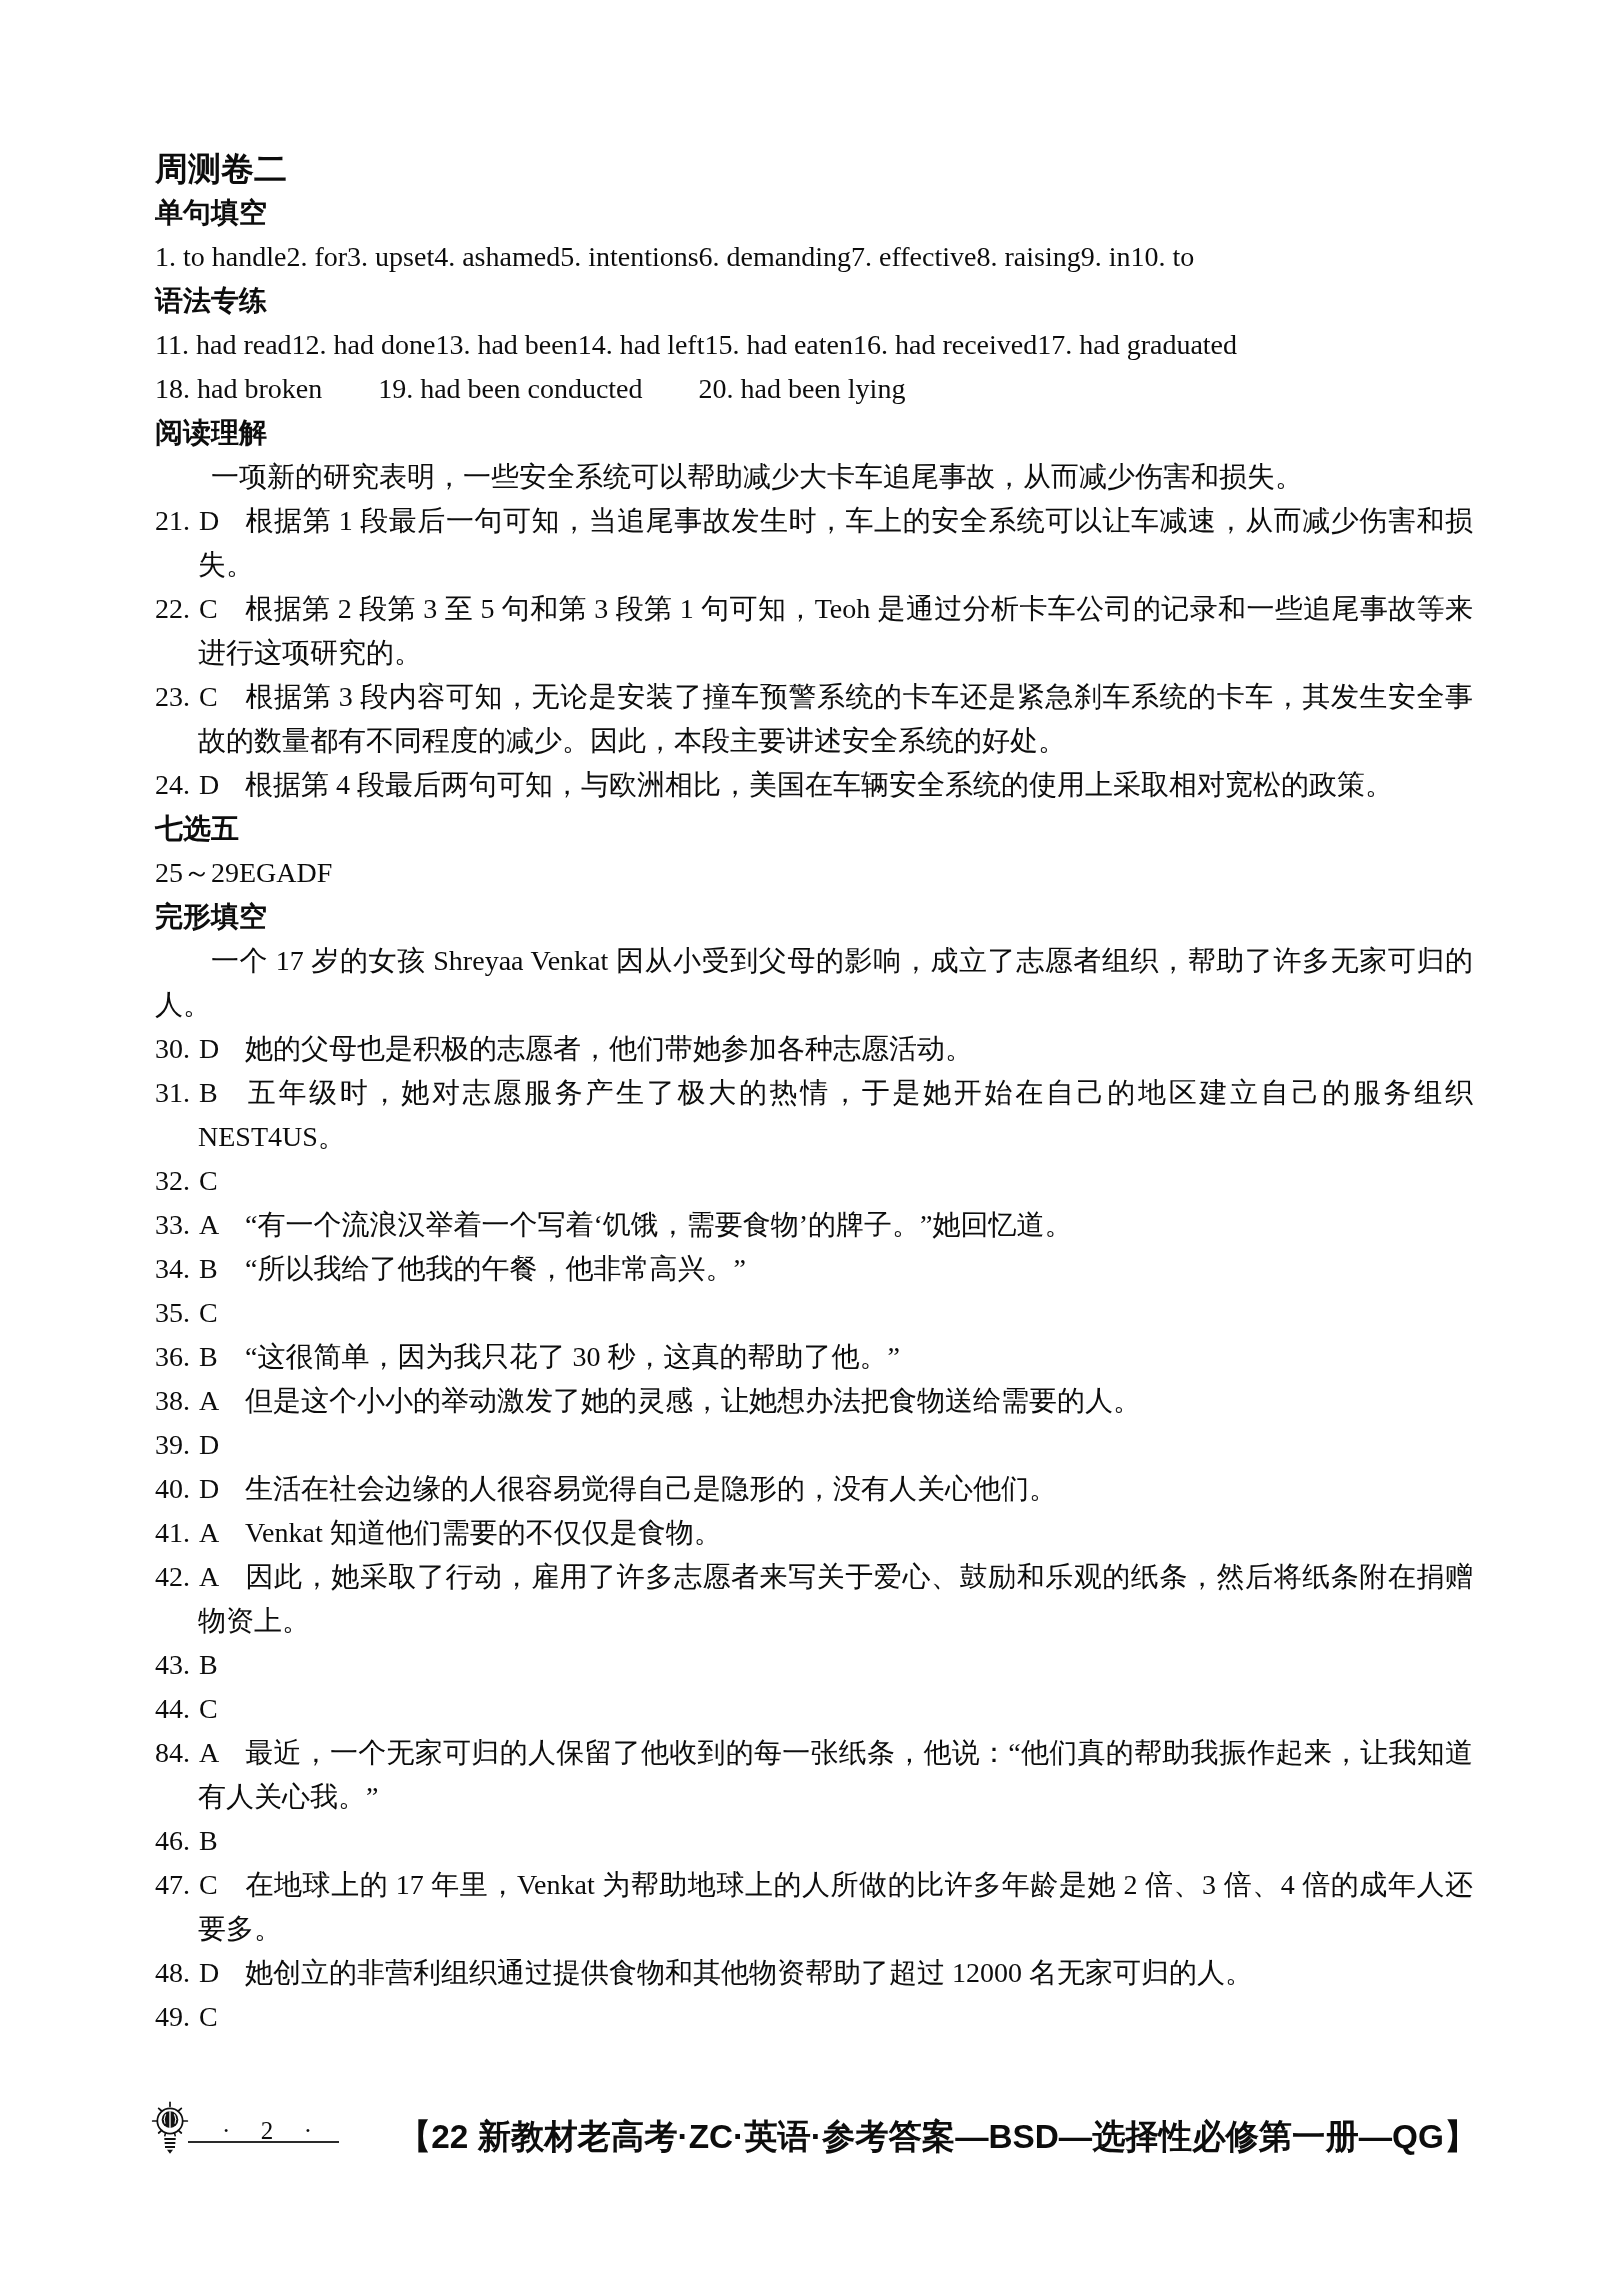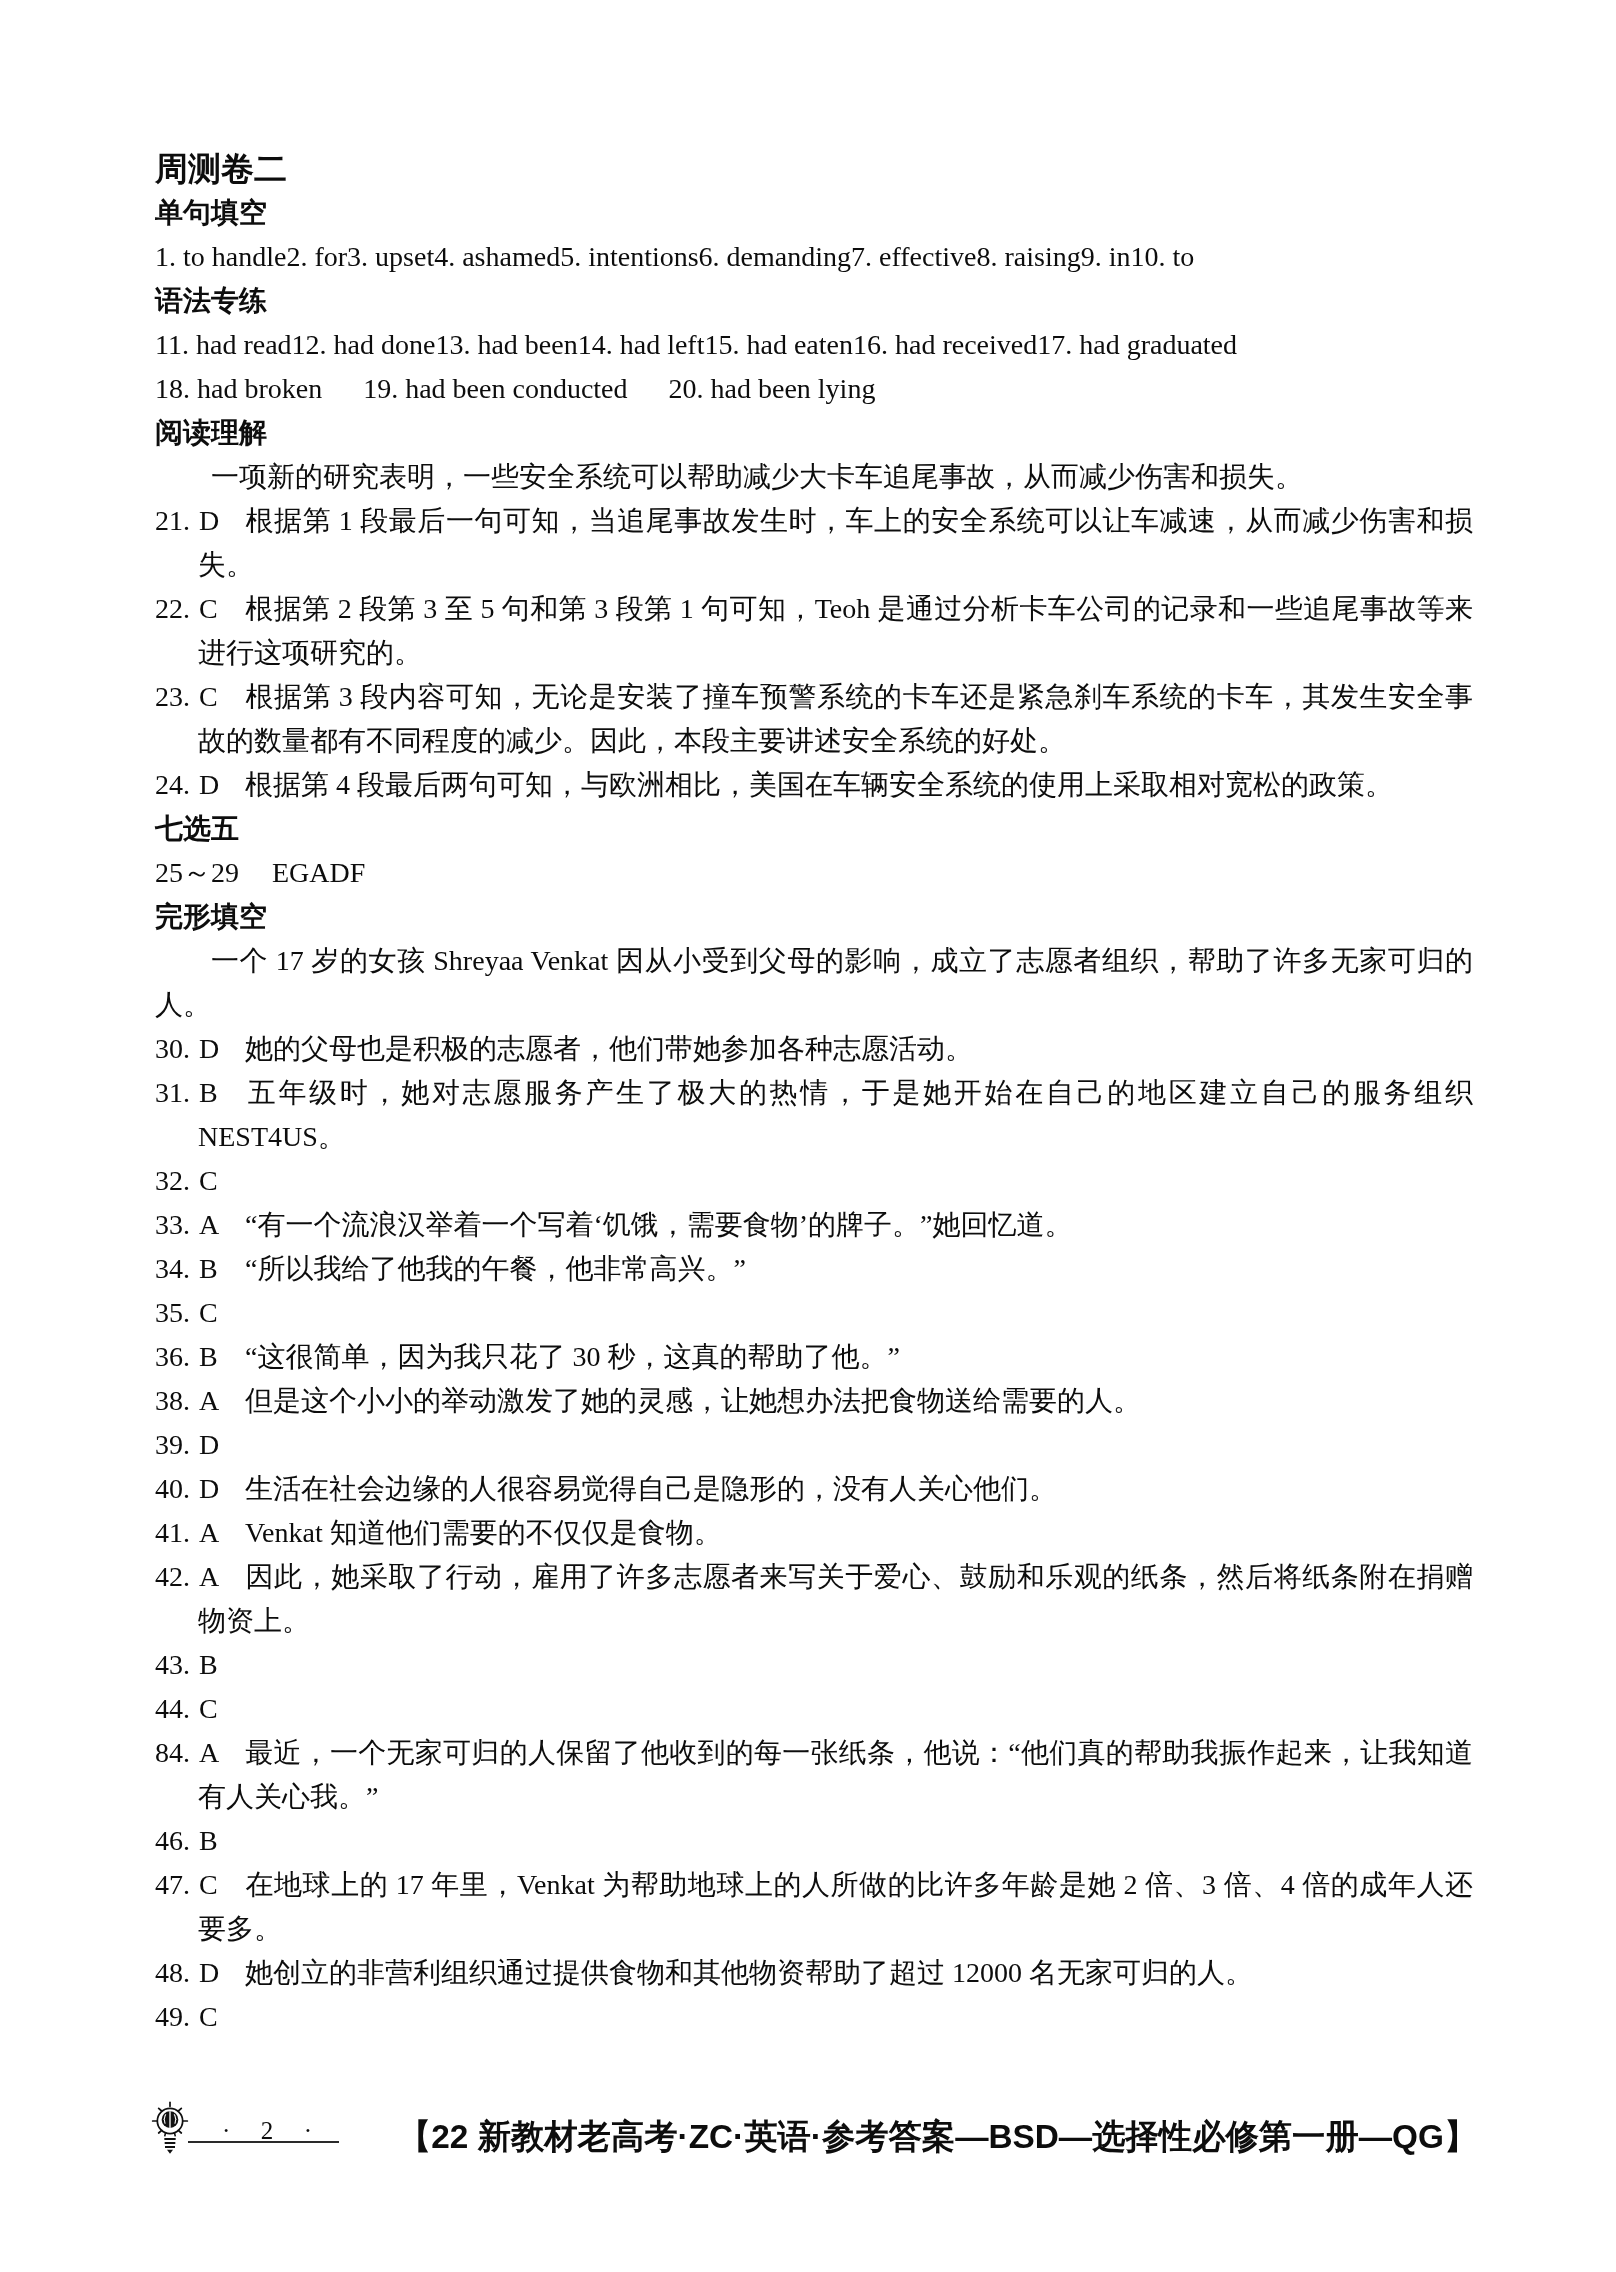--- a/index.html
+++ b/index.html
@@ -15,22 +15,22 @@
   }
   .title {
     font-family:Liberation Serif, serif;
     font-weight:bold; font-size:33px; line-height:44px;
   }
   .heading {
     font-family:"Liberation Sans","DejaVu Sans",sans-serif;
     font-weight:bold; font-size:28px; text-align:left; line-height:44px;
   }
   .spread { display:flex; justify-content:flex-start; white-space:nowrap; }
-  .rowgap { display:flex; gap:41px; white-space:nowrap; }
-  .pair { display:flex; gap:33px; white-space:nowrap; }
+  .rowgap { display:flex; gap:56px; white-space:nowrap; }
+  .pair { display:flex; white-space:nowrap; }
   .intro { text-indent:56px; text-align:justify; }
   .item { padding-left:43px; text-indent:-43px; text-align:justify; }
   .item .num { display:inline-block; width:44px; text-indent:0; }
   .item .letter { display:inline-block; width:46px; text-indent:0; }
   .footer-icon { position:absolute; left:150px; top:2101px; width:40px; height:56px; }
   .pageno {
     position:absolute; left:222px; top:2116px; width:90px;
     display:flex; justify-content:space-between; align-items:center;
     font-size:25px; line-height:30px;
   }

